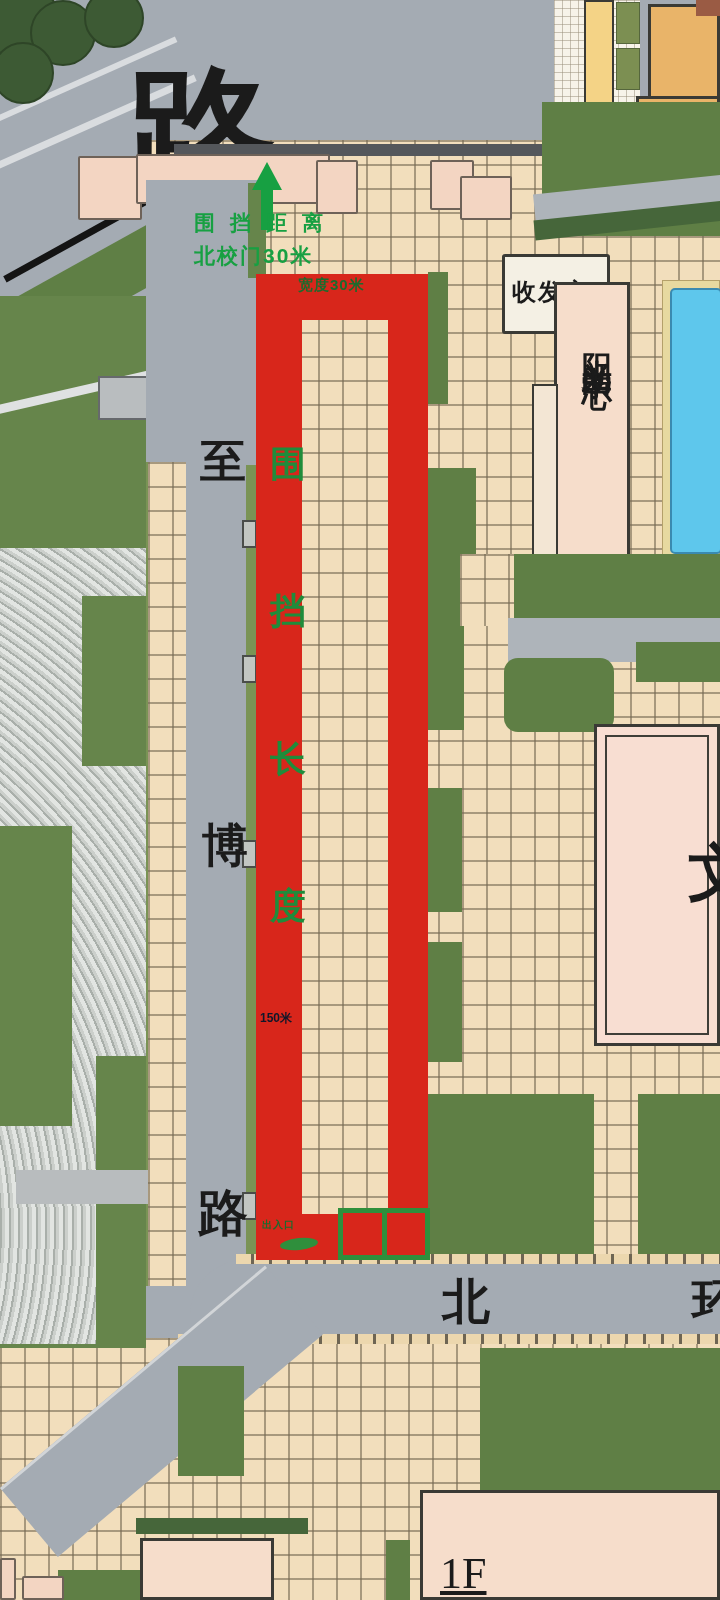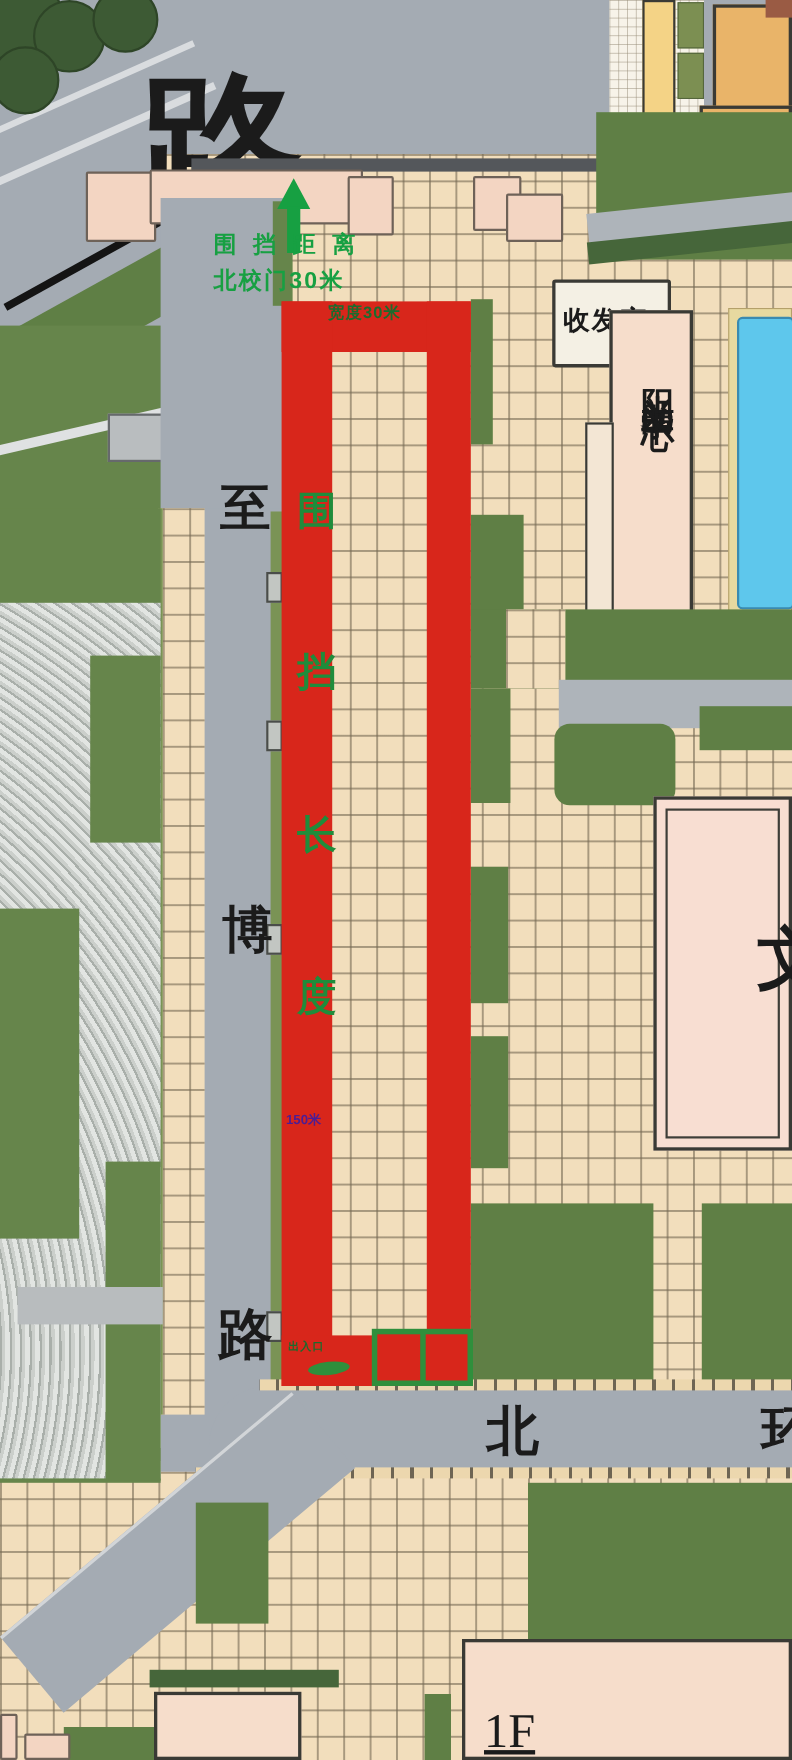--- a/index.html
+++ b/index.html
@@ -157,21 +157,21 @@
 
   <div class="abs t" style="left:298px;top:277px;font-size:15px;font-weight:bold;color:#1c6b2d;letter-spacing:1px;">宽度30米</div>
 
   <div class="abs" style="left:266px;top:446px;width:44px;height:478px;display:flex;flex-direction:column;justify-content:space-between;align-items:center;">
     <span class="t" style="font-size:36px;font-weight:bold;color:#1f8c3b;font-family:'Liberation Serif',serif;">围</span>
     <span class="t" style="font-size:36px;font-weight:bold;color:#1f8c3b;font-family:'Liberation Serif',serif;">挡</span>
     <span class="t" style="font-size:36px;font-weight:bold;color:#1f8c3b;font-family:'Liberation Serif',serif;">长</span>
     <span class="t" style="font-size:36px;font-weight:bold;color:#1f8c3b;font-family:'Liberation Serif',serif;">度</span>
   </div>
 
-  <div class="abs t" style="left:260px;top:1012px;font-size:12px;font-weight:bold;color:#4c1d95;">150米</div>
+  <div class="abs t" style="left:260px;top:1012px;font-size:12px;font-weight:bold;color:#0f172a;">150米</div>
 
   <div class="abs" style="left:338px;top:1208px;width:92px;height:52px;background:#2f8f3c;padding:5px;box-sizing:border-box;display:flex;gap:5px;">
     <div style="flex:1;background:#d8261b;"></div>
     <div style="flex:1;background:#d8261b;"></div>
   </div>
   <div class="abs t" style="left:262px;top:1220px;font-size:10px;font-weight:bold;color:#1c6b2d;letter-spacing:1px;">出入口</div>
   <div class="abs" style="left:280px;top:1238px;width:38px;height:12px;background:#2f8f3c;border-radius:50%;transform:rotate(-6deg);"></div>
 
   <div class="abs" style="left:252px;top:162px;width:0;height:0;border-left:15px solid transparent;border-right:15px solid transparent;border-bottom:28px solid #17a042;"></div>
   <div class="abs" style="left:261px;top:188px;width:12px;height:42px;background:#17a042;"></div>

